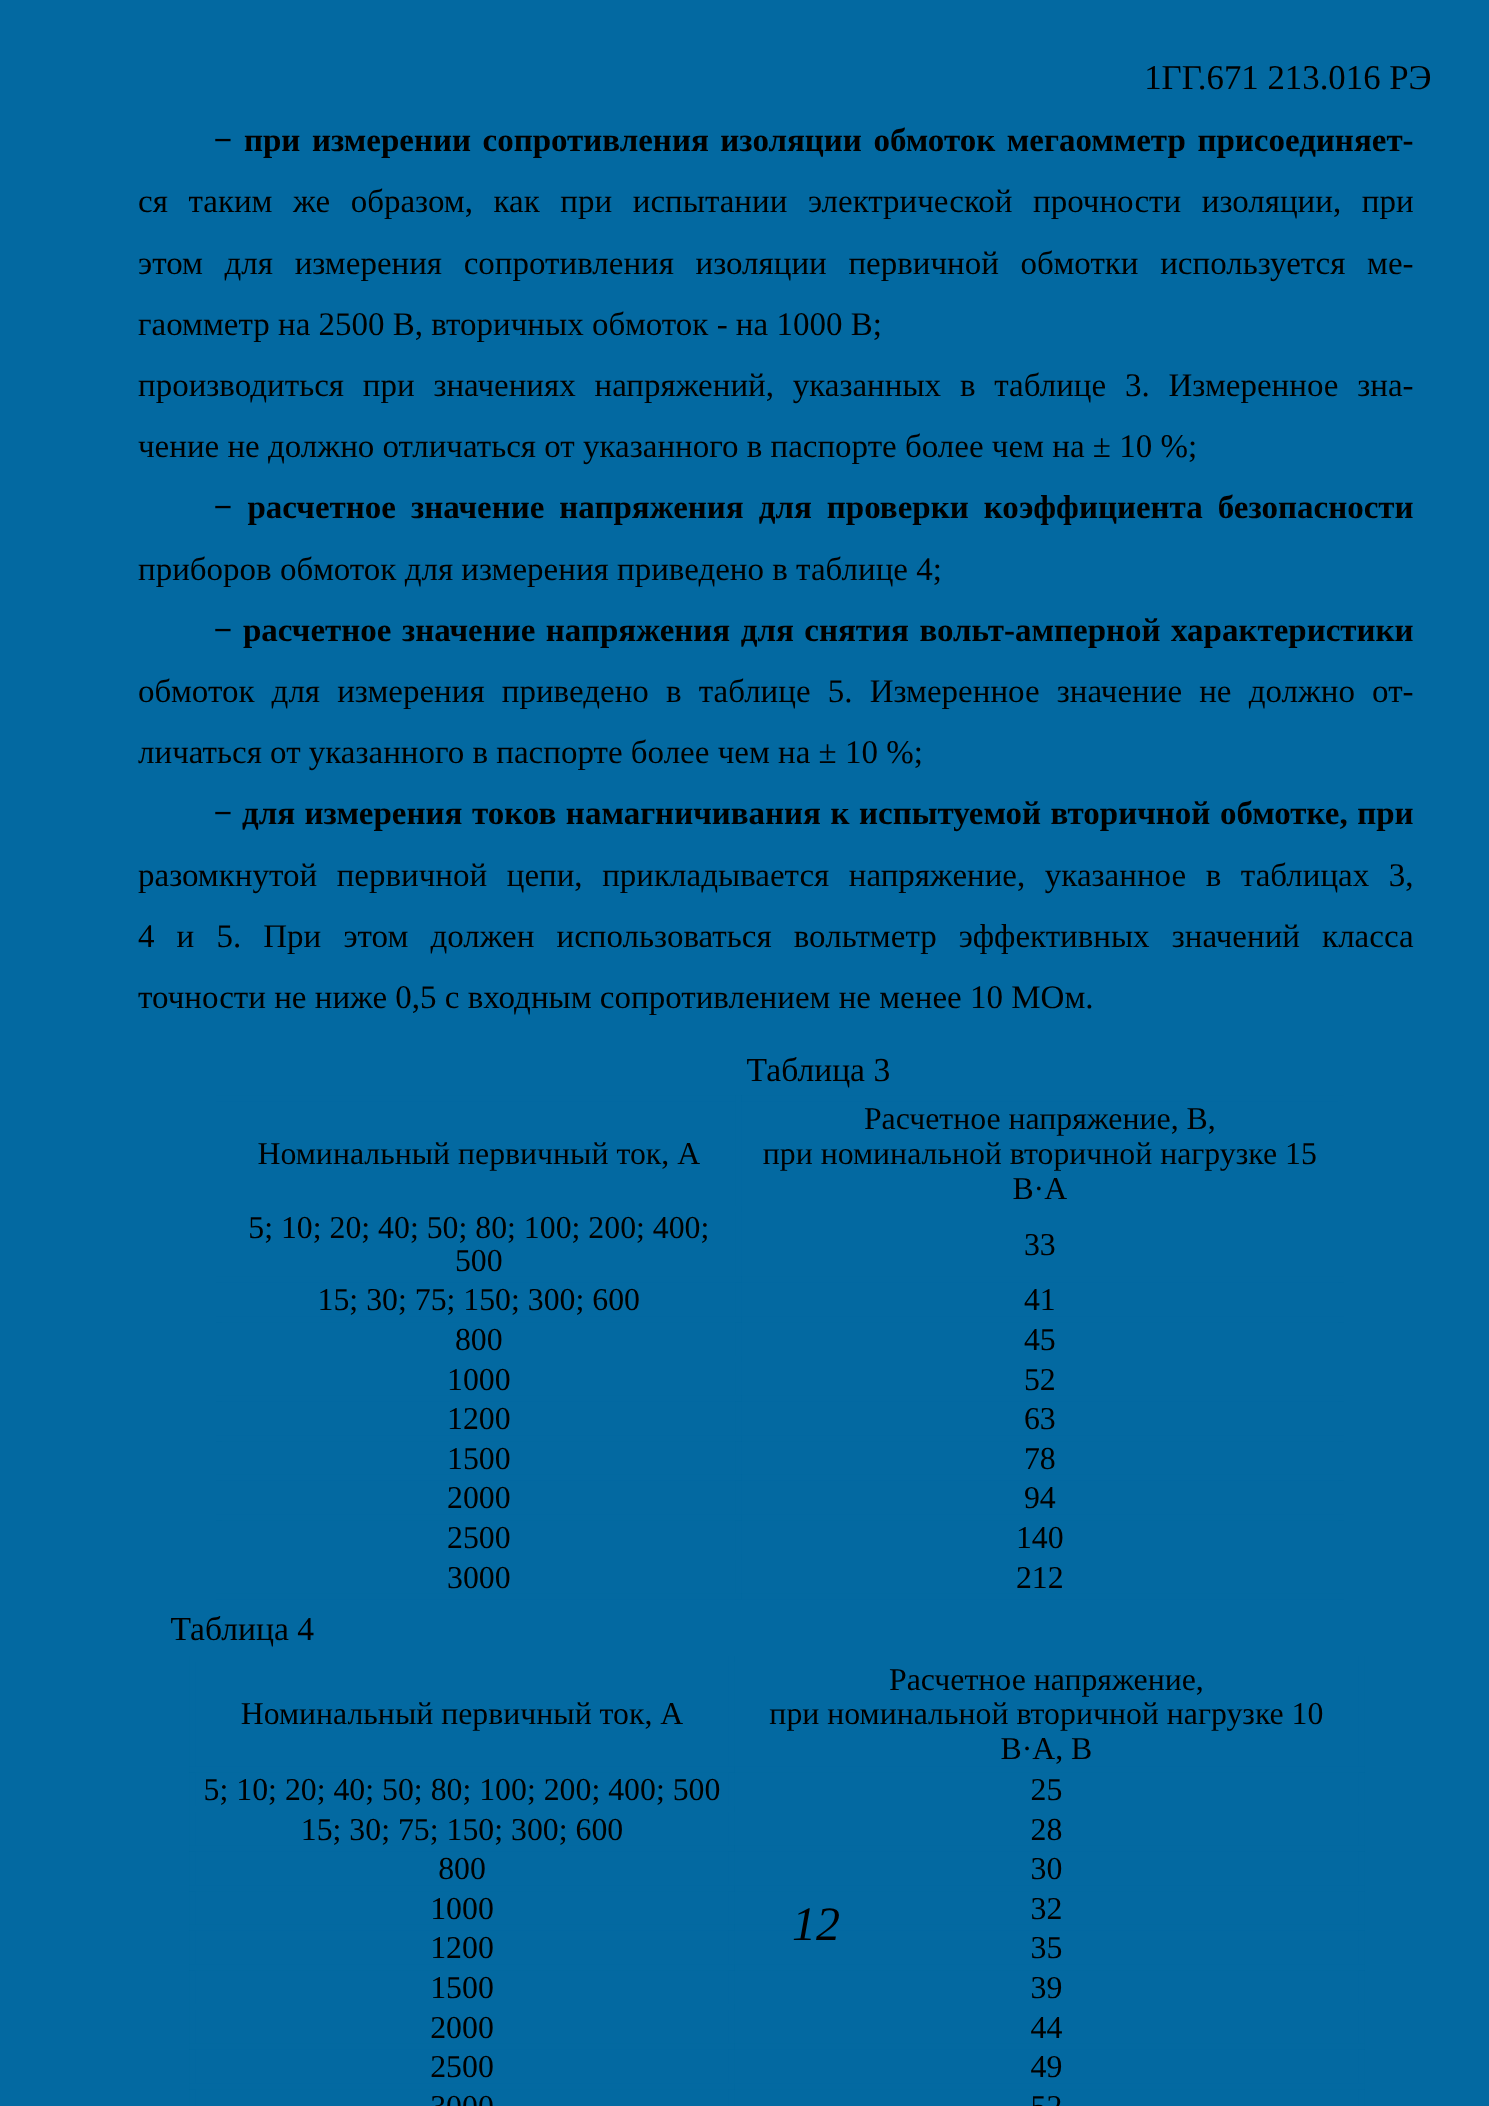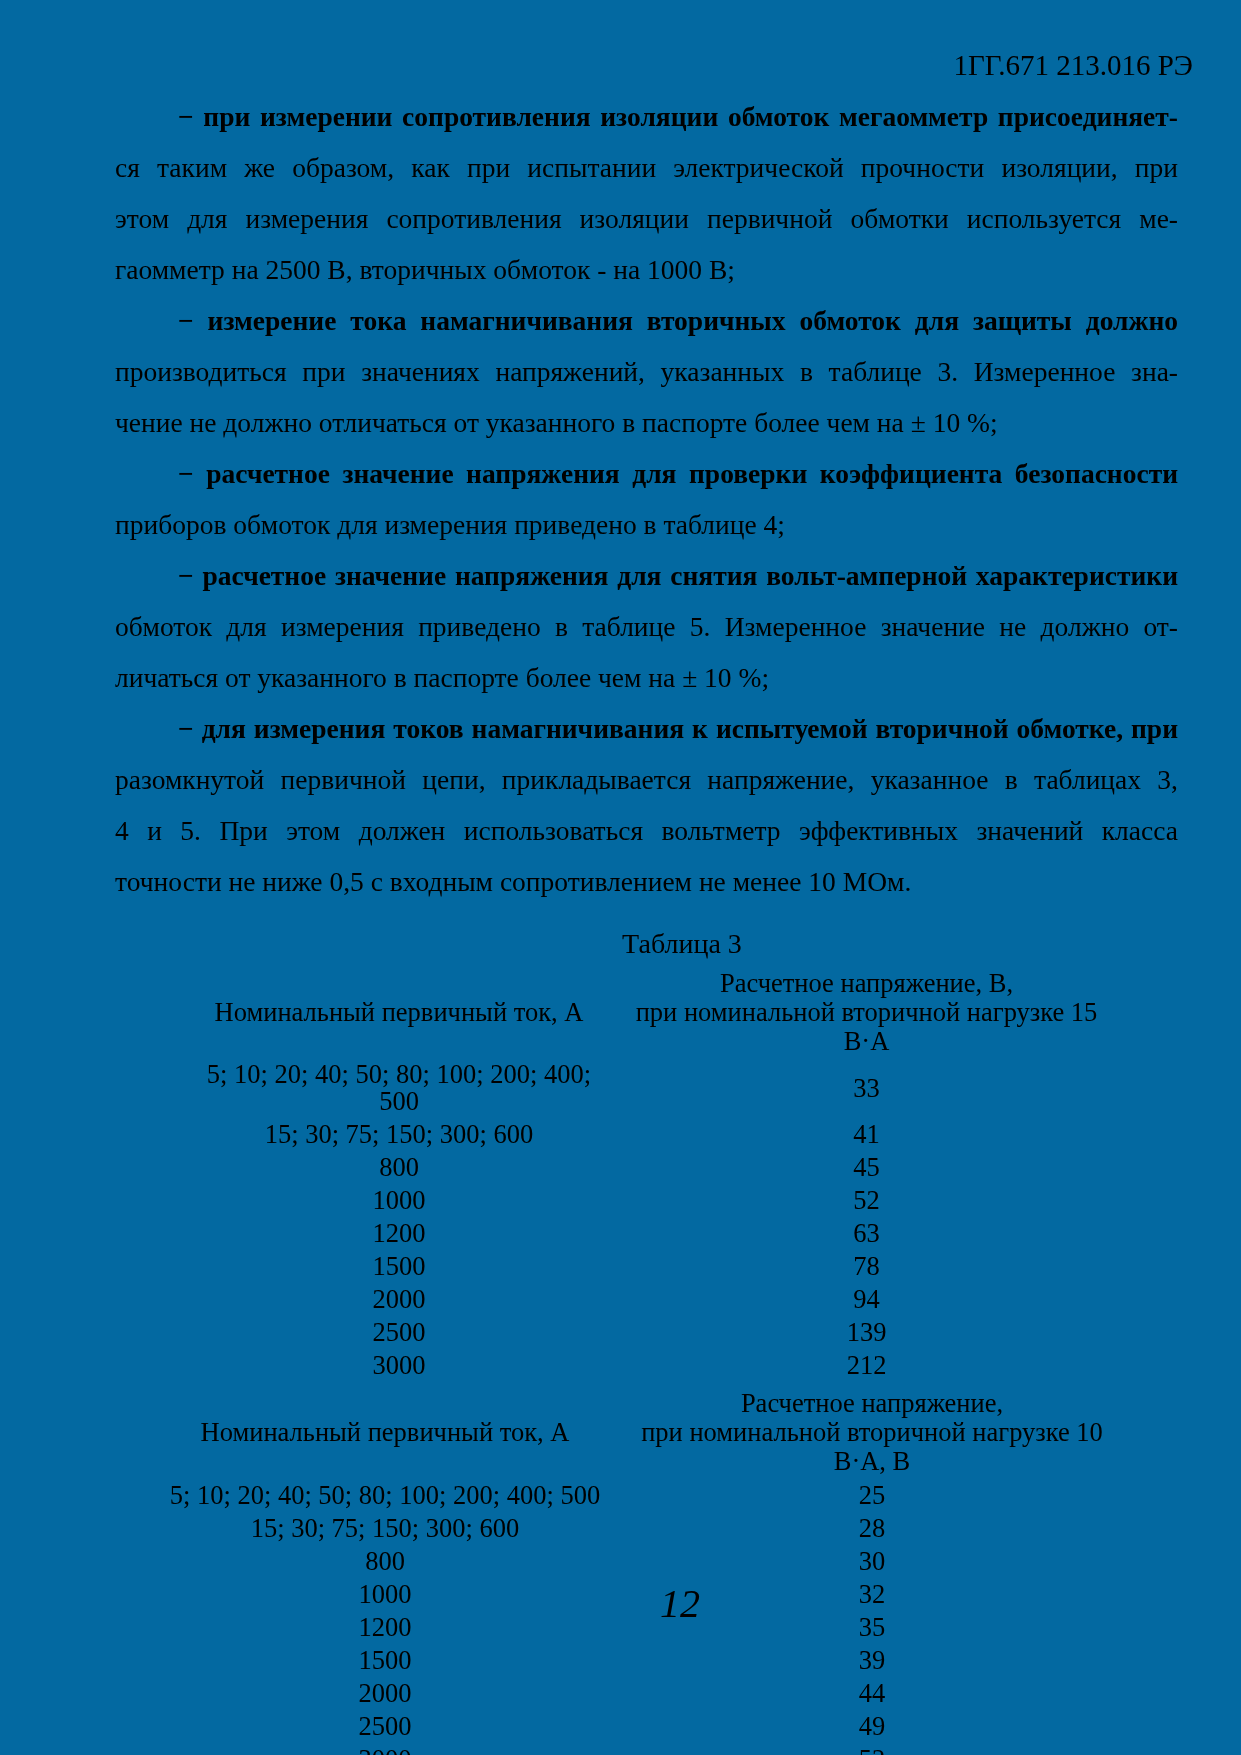--- a/index.html
+++ b/index.html
@@ -86,21 +86,20 @@
 
   <section class="content">
     <div>
         <div class="para">
           <div class="tline first just">− при измерении сопротивления изоляции обмоток мегаомметр присоединяет-</div>
           <div class="tline just">ся таким же образом, как при испытании электрической прочности изоляции, при</div>
           <div class="tline just">этом для измерения сопротивления изоляции первичной обмотки используется ме-</div>
           <div class="tline lastline">гаомметр на 2500 В, вторичных обмоток - на 1000 В;</div>
         </div>
         <div class="para">
-          <div class="tline first just">− измерение тока намагничивания вторичных обмоток для защиты должно</div>
           <div class="tline just">производиться при значениях напряжений, указанных в таблице 3. Измеренное зна-</div>
           <div class="tline lastline">чение не должно отличаться от указанного в паспорте более чем на ± 10 %;</div>
         </div>
         <div class="para">
           <div class="tline first just">− расчетное значение напряжения для проверки коэффициента безопасности</div>
           <div class="tline lastline">приборов обмоток для измерения приведено в таблице 4;</div>
         </div>
         <div class="para">
           <div class="tline first just">− расчетное значение напряжения для снятия вольт-амперной характеристики</div>
           <div class="tline just">обмоток для измерения приведено в таблице 5. Измеренное значение не должно от-</div>
@@ -149,30 +148,31 @@
             <tr>
               <td class="c1">1500</td>
               <td class="c2">78</td>
             </tr>
             <tr>
               <td class="c1">2000</td>
               <td class="c2">94</td>
             </tr>
             <tr>
               <td class="c1">2500</td>
-              <td class="c2">139</td>
+              <td class="c2">140</td>
             </tr>
             <tr>
               <td class="c1">3000</td>
               <td class="c2">212</td>
             </tr>
           </tbody>
         </table>
       </div>
     <div class="tblock tb4">
+        <div class="tbl-caption">Таблица 4</div>
         <table class="datatable">
           <thead>
             <tr>
               <th class="c1">Номинальный первичный ток, А</th>
               <th class="c2">
                 <div class="hline">Расчетное напряжение,</div>
                 <div class="hline">при номинальной вторичной нагрузке 10 В·А, В</div>
               </th>
             </tr>
           </thead>

